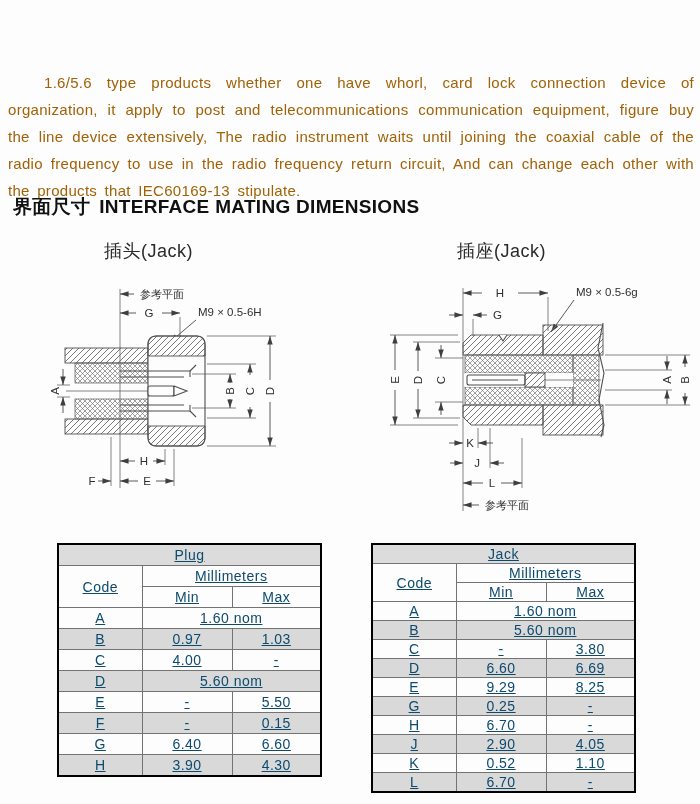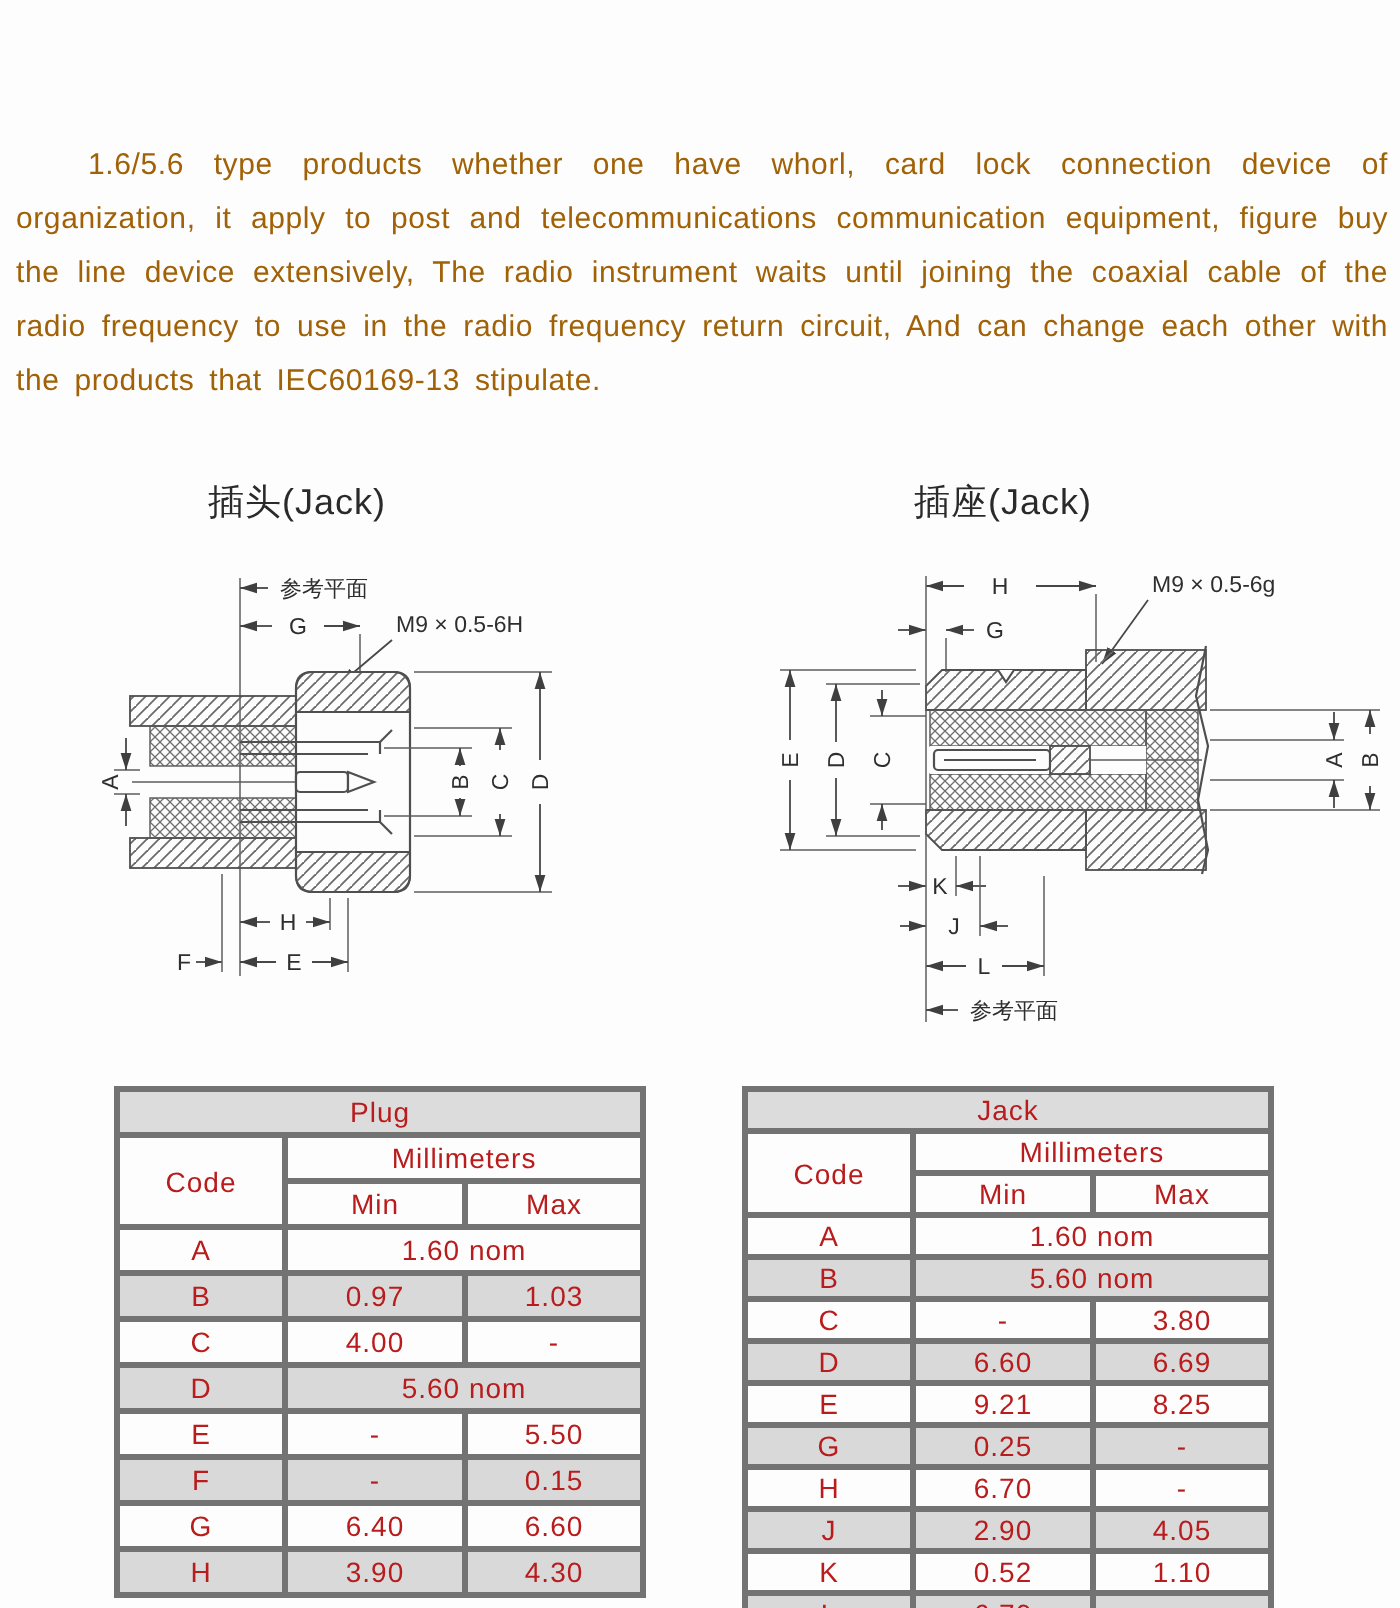--- a/index.html
+++ b/index.html
@@ -40,23 +40,23 @@
   .ext{stroke:#5c5c5c;stroke-width:0.75;fill:none;}
   .dtx{font-size:11.5px;fill:#2e2e2e;text-anchor:middle;font-family:"Liberation Sans",sans-serif;}
   .ctx{font-size:11px;fill:#2e2e2e;font-family:"Liberation Sans",sans-serif;}
   .start{text-anchor:start;}
 
   table.dim-table{
     position:absolute;border-collapse:collapse;table-layout:fixed;
     background:#fdfdfd;border:2px solid #000;
   }
   table.dim-table td{
-    border:3px solid #737373;text-align:center;padding:0;
-    font-size:14px;color:#b91c1c;letter-spacing:0.5px;
-    height:20px;line-height:20px;overflow:hidden;white-space:nowrap;
+    border:1px solid #737373;text-align:center;padding:0;
+    font-size:14px;color:#0c4a6e;letter-spacing:0.5px;
+    height:20px;line-height:20px;overflow:hidden;white-space:nowrap;text-decoration:underline;
   }
   #plug-table{left:57px;top:543px;width:264px;}
   #jack-table{left:371px;top:543px;width:264px;}
   #jack-table td{height:18px;line-height:18px;}
   .t-title td{background:#dcdcdc;letter-spacing:1px;}
   .shade td{background:#d9d9d9;}
   .t-minmax td, td.code-h{border-bottom:2px solid #111;}
 </style>
 </head>
 <body>
@@ -73,20 +73,21 @@
         <path d="M0,5 L5,0 M0,0 L5,5" stroke="#6f6f6f" stroke-width="0.65"></path>
       </pattern>
       <marker id="arr" viewBox="0 0 10 10" refX="9.5" refY="5" markerWidth="9" markerHeight="9" markerUnits="userSpaceOnUse" orient="auto-start-reverse">
         <path d="M0,2 L9.5,5 L0,8 Z" fill="#3f3f3f"></path>
       </marker>
     </defs>
   </svg>
 
   <p class="en-intro">1.6/5.6 type products whether one have whorl, card lock connection device of organization, it apply to post and telecommunications communication equipment, figure buy the line device extensively, The radio instrument waits until joining the coaxial cable of the radio frequency to use in the radio frequency return circuit, And can change each other with the products that IEC60169-13 stipulate.</p>
 
+  <h2 class="section-heading"><span class="cn">界面尺寸</span><span class="en">INTERFACE MATING DIMENSIONS</span></h2>
 
   <h3 class="drawing-title" id="plug-title">插头(Jack)</h3>
   <h3 class="drawing-title" id="jack-title">插座(Jack)</h3>
 
   <svg id="plug-svg" class="drawing" width="305" height="255" viewBox="0 0 305 255">
     <g>
       <line class="ext" x1="70" y1="8" x2="70" y2="207"></line>
       <line class="dim" x1="70" y1="13" x2="84" y2="13" marker-start="url(#arr)"></line>
       <text class="ctx start" x="90" y="17">参考平面</text>
     </g>
@@ -350,21 +351,21 @@
           <td>-</td>
           <td>3.80</td>
         </tr>
       <tr class="shade">
           <td>D</td>
           <td>6.60</td>
           <td>6.69</td>
         </tr>
       <tr>
           <td>E</td>
-          <td>9.21</td>
+          <td>9.29</td>
           <td>8.25</td>
         </tr>
       <tr class="shade">
           <td>G</td>
           <td>0.25</td>
           <td>-</td>
         </tr>
       <tr>
           <td>H</td>
           <td>6.70</td>

